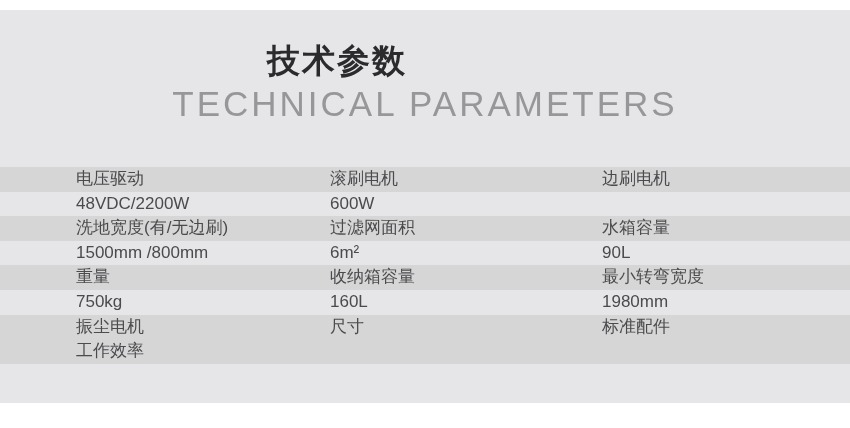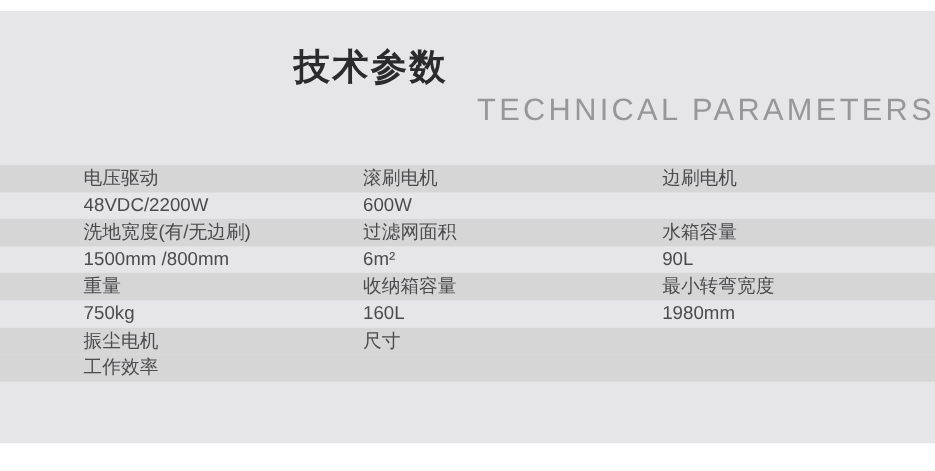--- a/index.html
+++ b/index.html
@@ -23,29 +23,29 @@
     text-align: center;
     font-size: 33px;
     font-weight: bold;
     letter-spacing: 2px;
     color: #2b2b2d;
   }
   .subtitle {
     position: absolute;
     left: 0; top: 84px;
     width: 850px;
-    text-align: right;
-    font-size: 28px;
+    text-align: center;
+    font-size: 35px;
     font-weight: 200;
     letter-spacing: 3px;
     color: #97979a;
   }
   .spec-table {
     position: absolute;
-    left: 0; top: 150px;
+    left: 0; top: 167px;
     width: 776px;
   }
   .spec-row {
     position: relative;
     width: 850px;
     height: 24.6px;
   }
   .spec-row.label-row { background: #d6d6d7; }
   .cell {
     position: absolute;
@@ -98,20 +98,21 @@
   </div>
   <div class="spec-row value-row">
     <span class="cell c0">750kg</span>
     <span class="cell c1">160L</span>
     <span class="cell c2">1980mm</span>
   </div>
 
   <div class="spec-row label-row">
     <span class="cell c0">振尘电机</span>
     <span class="cell c1">尺寸</span>
+    <span class="cell c2">标准配件</span>
   </div>
 
   <div class="spec-row label-row">
     <span class="cell c0">工作效率</span>
     <span class="cell c1"></span>
     <span class="cell c2"></span>
   </div>
 
 </div>
 

